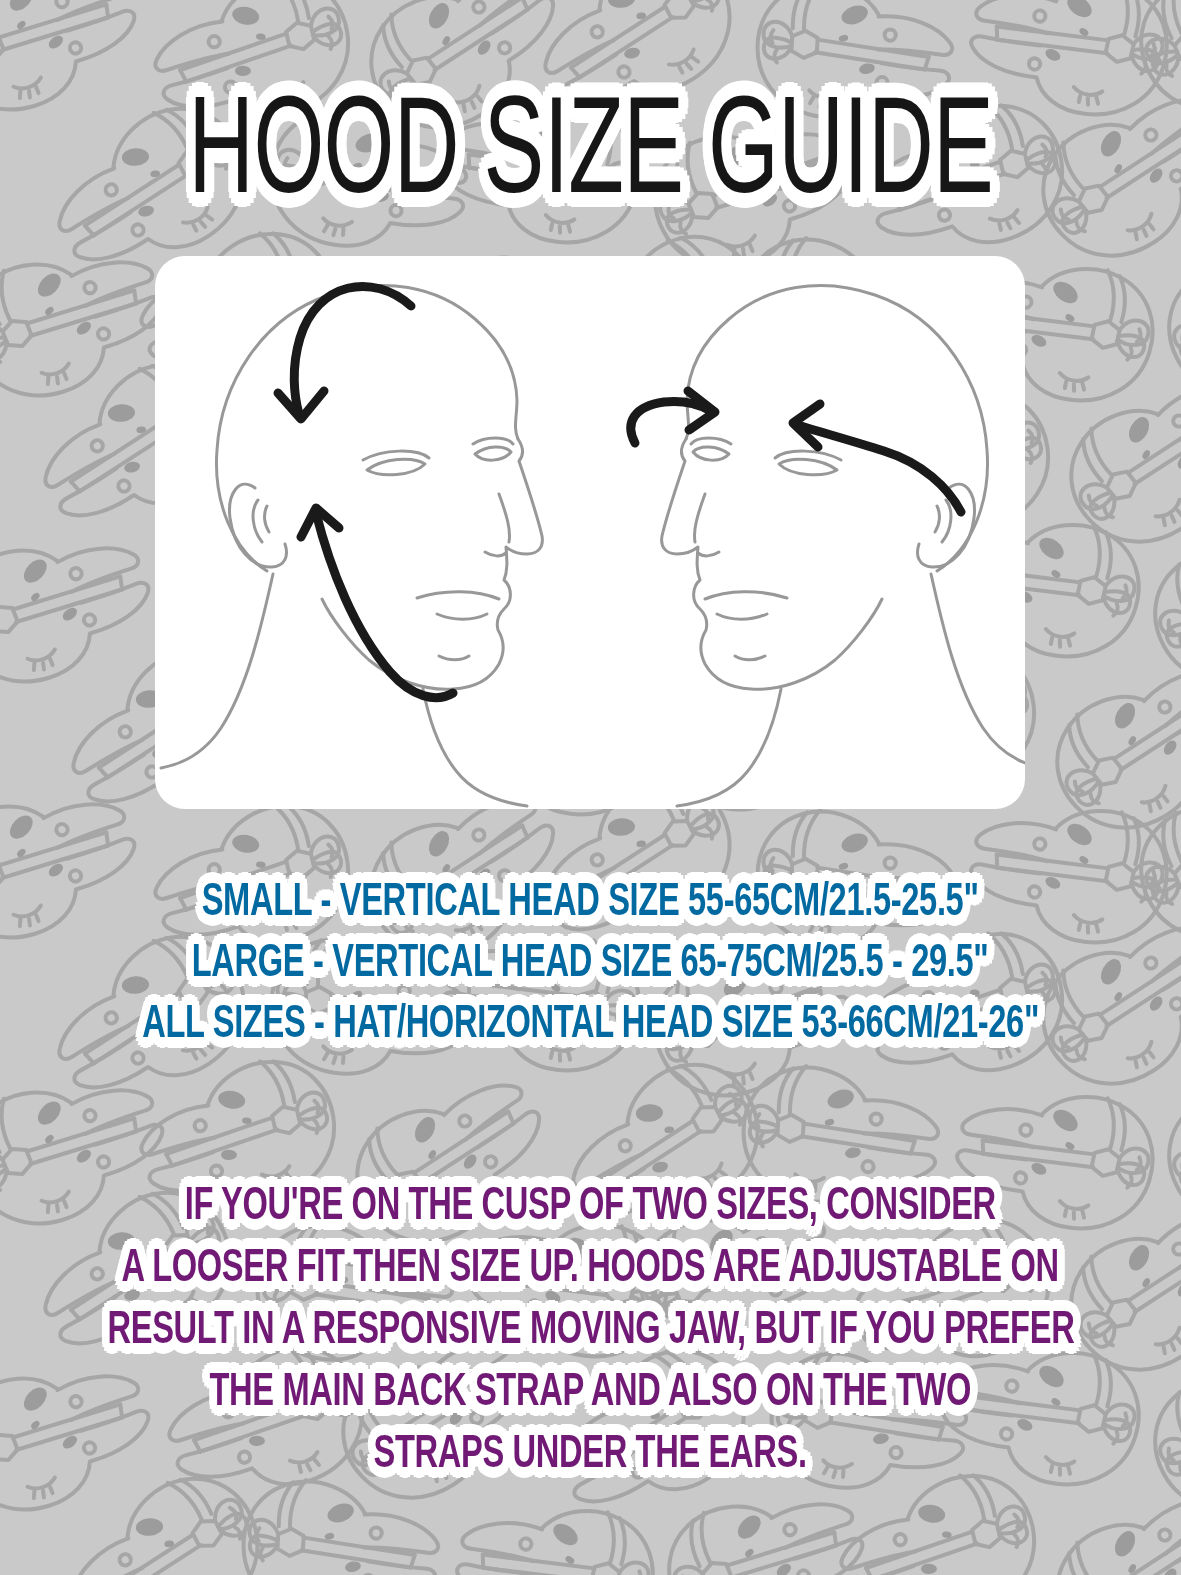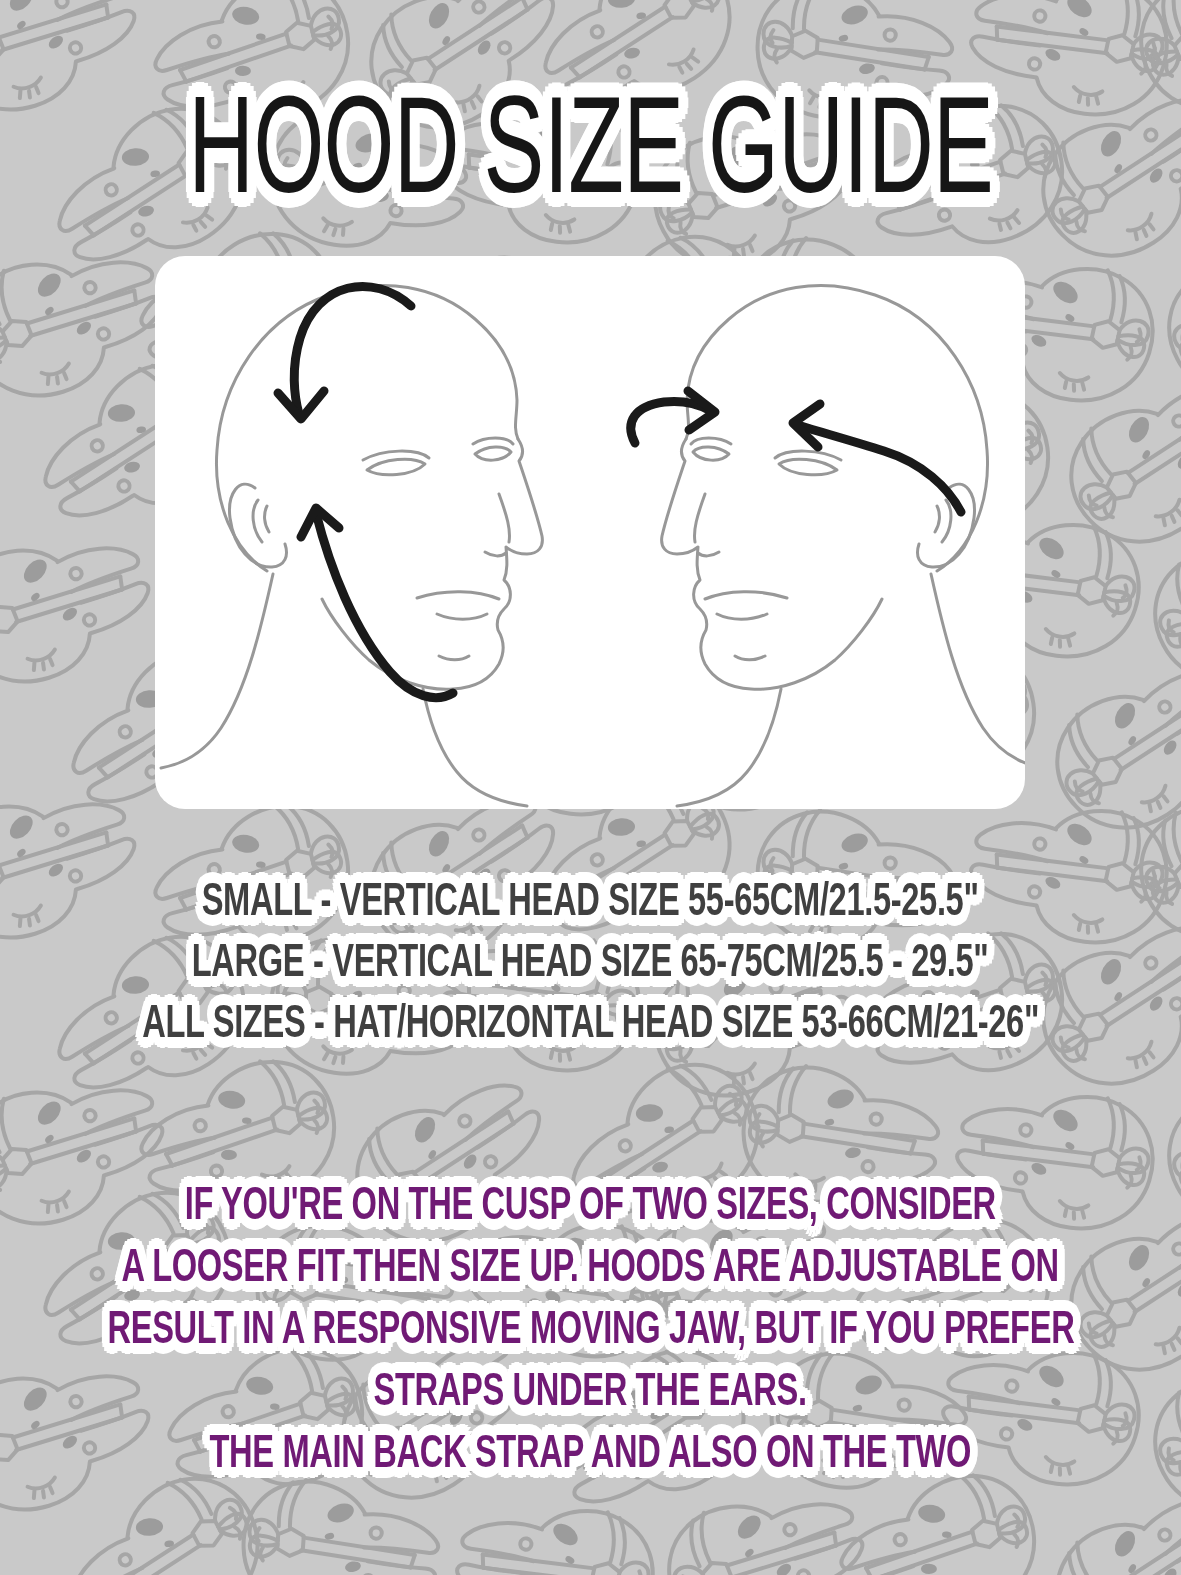--- a/index.html
+++ b/index.html
@@ -30,21 +30,21 @@
     0 -11px 0 #fff,4.2px -10.2px 0 #fff,7.8px -7.8px 0 #fff,10.2px -4.2px 0 #fff,
     5.5px 0 0 #fff,3.9px 3.9px 0 #fff,0 5.5px 0 #fff,-3.9px 3.9px 0 #fff,
     -5.5px 0 0 #fff,-3.9px -3.9px 0 #fff,0 -5.5px 0 #fff,3.9px -3.9px 0 #fff;}
   .card{
     position:absolute;left:155px;top:256px;width:870px;height:553px;
     background:#ffffff;border-radius:30px;
   }
   .card svg{display:block;width:870px;height:553px;border-radius:30px;}
   .sizes{
     position:absolute;top:868px;left:0;width:100%;
-    font-weight:700;font-size:46px;color:#404040;
+    font-weight:700;font-size:46px;color:#0369a1;
   }
   .sizes .line{height:61px;}
   .note{
     position:absolute;top:1172px;left:0;width:100%;
     font-weight:700;font-size:46px;color:#701a75;
   }
   .note .line{height:62px;}
 </style>
 </head>
 <body>
@@ -267,20 +267,20 @@
     <div class="line">
       <span class="squish-body sticker-md">IF YOU'RE ON THE CUSP OF TWO SIZES, CONSIDER</span>
     </div>
     <div class="line">
       <span class="squish-body sticker-md">A LOOSER FIT THEN SIZE UP. HOODS ARE ADJUSTABLE ON</span>
     </div>
     <div class="line">
       <span class="squish-body sticker-md">RESULT IN A RESPONSIVE MOVING JAW, BUT IF YOU PREFER</span>
     </div>
     <div class="line">
+      <span class="squish-body sticker-md">THE MAIN BACK STRAP AND ALSO ON THE TWO</span>
+    </div>
+    <div class="line">
       <span class="squish-body sticker-md">STRAPS UNDER THE EARS.</span>
     </div>
-    <div class="line">
-      <span class="squish-body sticker-md">THE MAIN BACK STRAP AND ALSO ON THE TWO</span>
-    </div>
   </div>
 
 </div>
 
 </body></html>

